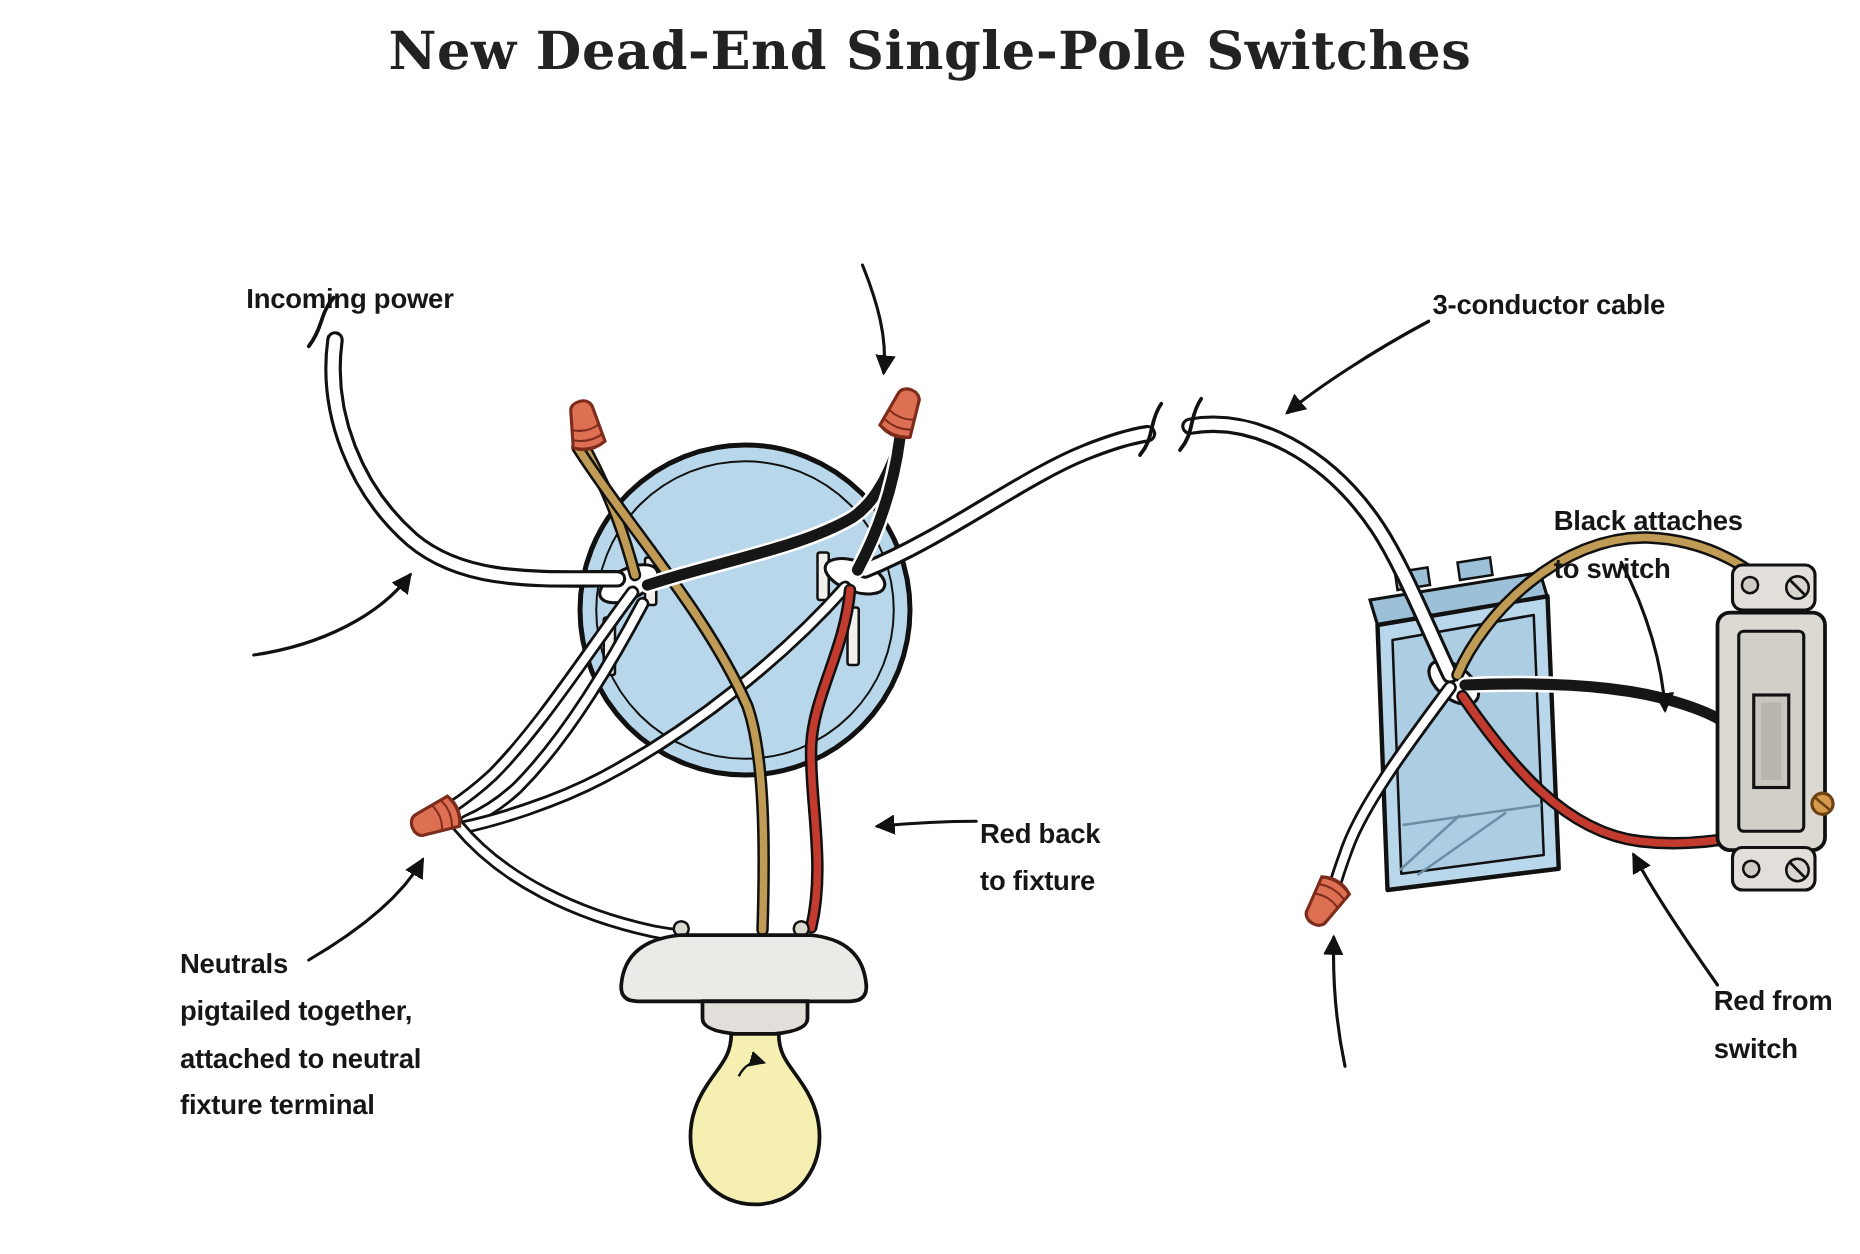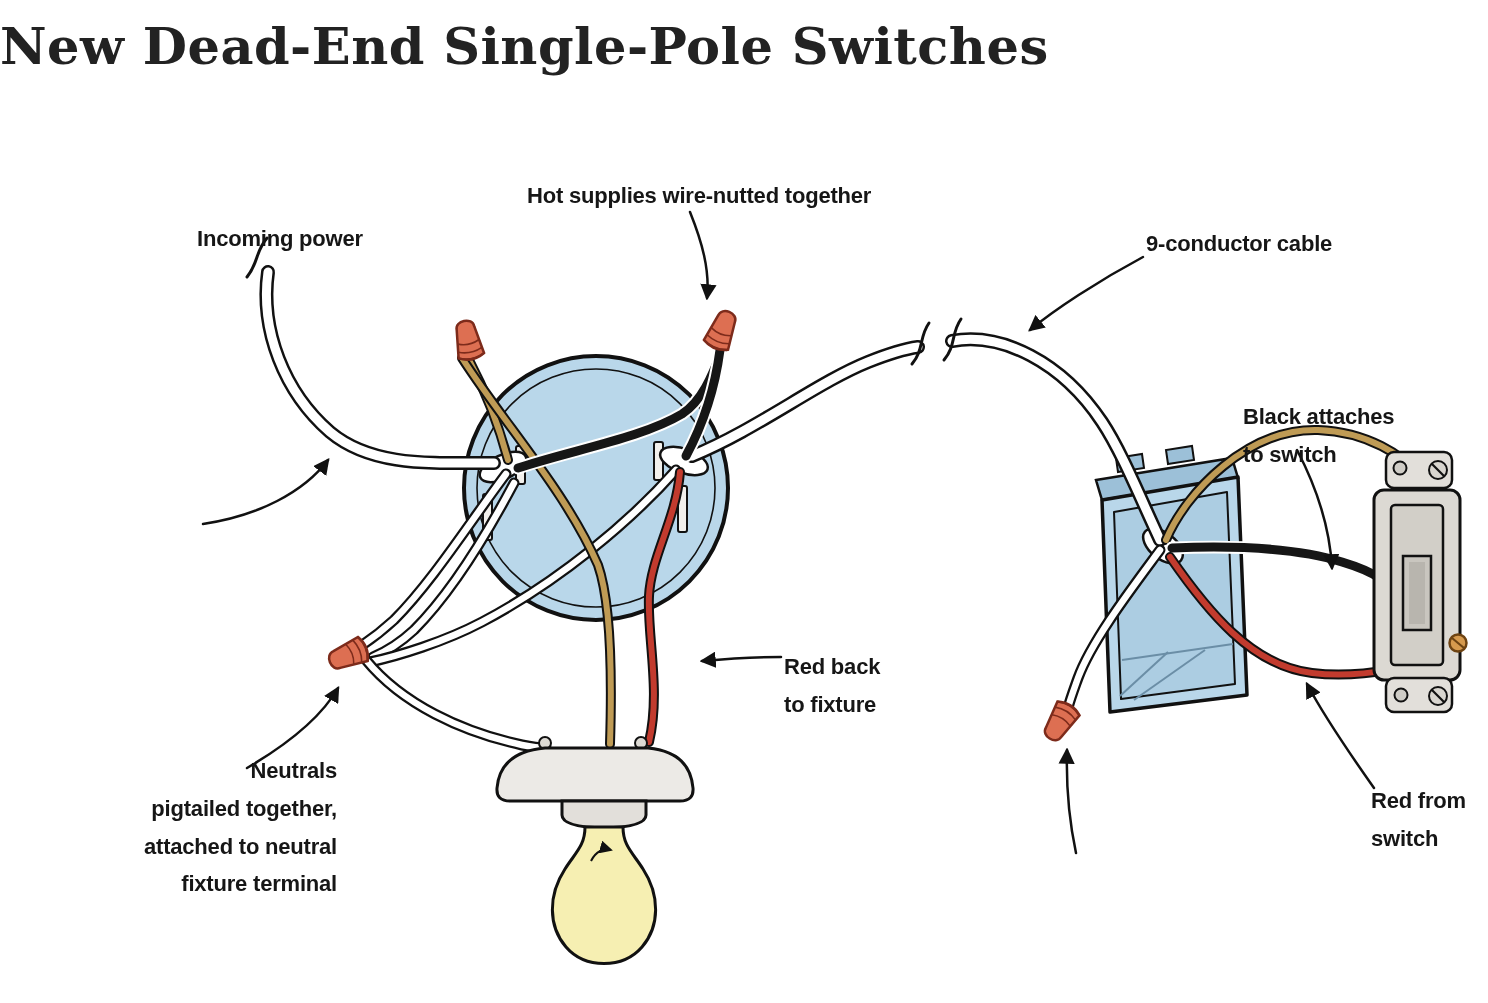--- a/index.html
+++ b/index.html
@@ -1,20 +1,20 @@
 <!DOCTYPE html>
 <html><head>
 <meta charset="utf-8">
 <style>
   html,body{margin:0;padding:0;background:#ffffff;}
   .stage{position:relative;width:1488px;height:1003px;background:#ffffff;overflow:hidden;
          font-family:"Liberation Sans",sans-serif;}
   .stage svg{position:absolute;left:0;top:0;}
-  .title{position:absolute;top:16px;left:0;width:100%;text-align:left;
-         font-family:"DejaVu Serif",serif;font-weight:700;font-size:51px;color:#222;
+  .title{position:absolute;top:16px;left:0;width:100%;text-align:center;
+         font-family:"DejaVu Serif",serif;font-weight:700;font-size:42px;color:#222;
          letter-spacing:0.5px;}
   .label{position:absolute;font-weight:700;font-size:22px;color:#161616;
          letter-spacing:-0.2px;line-height:1.72;white-space:pre-line;}
 </style>
 </head>
 <body>
 
 <div class="stage">
 
 <svg width="1488" height="1003" viewBox="0 0 1488 1003">
@@ -158,26 +158,25 @@
     <path d="M781 657 C752 657 724 659 702 661" marker-end="url(#arrow)"></path>
     <path d="M247 768 C288 744 322 716 338 688" marker-end="url(#arrow)"></path>
     <path d="M1076 853 C1069 820 1066 786 1067 750" marker-end="url(#arrow)"></path>
     <path d="M1374 788 C1350 754 1324 716 1307 684" marker-end="url(#arrow)"></path>
   </g>
 </svg>
 
 <div class="title">New Dead-End Single-Pole Switches</div>
 
 <div class="label" style="left:197px;top:210px;margin-top:10px;">Incoming power</div>
-<div class="label" style="left:527px;top:177px;">Hot supplies wire-nutted together</div>
-<div class="label" style="left:1146px;top:225px;">9-conductor cable</div>
+<div class="label" style="left:1146px;top:225px;">3-conductor cable</div>
 <div class="label" style="left:1243px;top:366px;margin-top:32px;">Black attaches
 to switch</div>
 <div class="label" style="left:784px;top:629px;margin-top:19px;">Red back
 to fixture</div>
-<div class="label" style="left:144px;top:752px;text-align:right;">Neutrals
+<div class="label" style="left:144px;top:752px;">Neutrals
 pigtailed together,
 attached to neutral
 fixture terminal</div>
 <div class="label" style="left:1371px;top:782px;">Red from
 switch</div>
 
 </div>
 
 </body></html>

